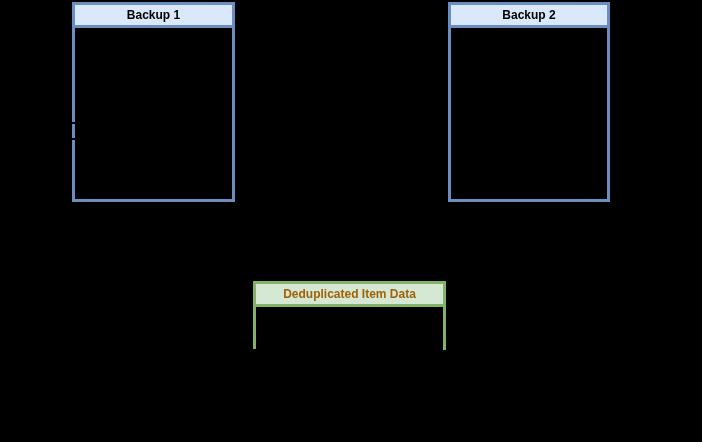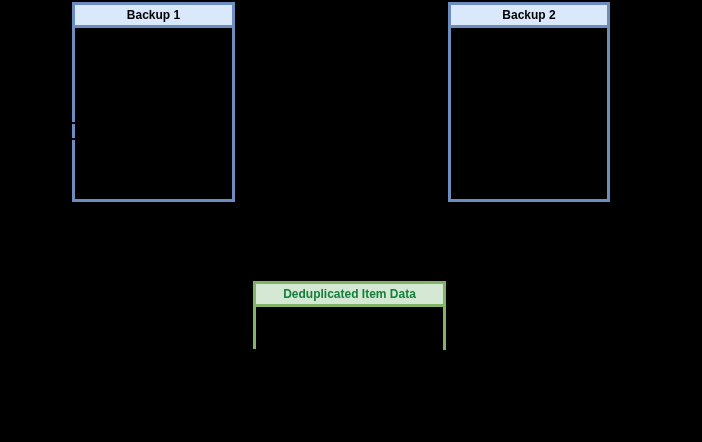--- a/index.html
+++ b/index.html
@@ -57,21 +57,21 @@
   </div>
 
   <div class="node" style="left: 448px; top: 2px; width: 162px; height: 200px; border-color: rgb(108, 142, 191);">
     <div class="node-header" style="height: 23px; background: rgb(218, 232, 252); border-bottom-color: rgb(108, 142, 191); color: rgb(0, 0, 0);">
       <span>Backup 2</span>
     </div>
     <div class="node-body"></div>
   </div>
 
   <div class="node" style="left: 253px; top: 281px; width: 193px; height: 158px; border-color: rgb(130, 179, 102);">
-    <div class="node-header" style="height: 23px; background: rgb(213, 232, 212); border-bottom-color: rgb(130, 179, 102); color: #15803d;">
+    <div class="node-header" style="height: 23px; background: rgb(213, 232, 212); border-bottom-color: rgb(130, 179, 102); color: #a16207;">
       <span>Deduplicated Item Data</span>
     </div>
     <div class="node-body"></div>
   </div>
 
   <div id="ticks-layer">
       <div class="tick" style="left: 70px; top: 122px; width: 8px; height: 2px; background: rgb(0, 0, 0);"></div>
       <div class="tick" style="left: 70px; top: 138px; width: 8px; height: 2px; background: rgb(0, 0, 0);"></div>
       <div class="tick" style="left: 630px; top: 109px; width: 8px; height: 2px; background: rgb(0, 0, 0);"></div>
       <div class="tick" style="left: 630px; top: 134px; width: 8px; height: 2px; background: rgb(0, 0, 0);"></div>

